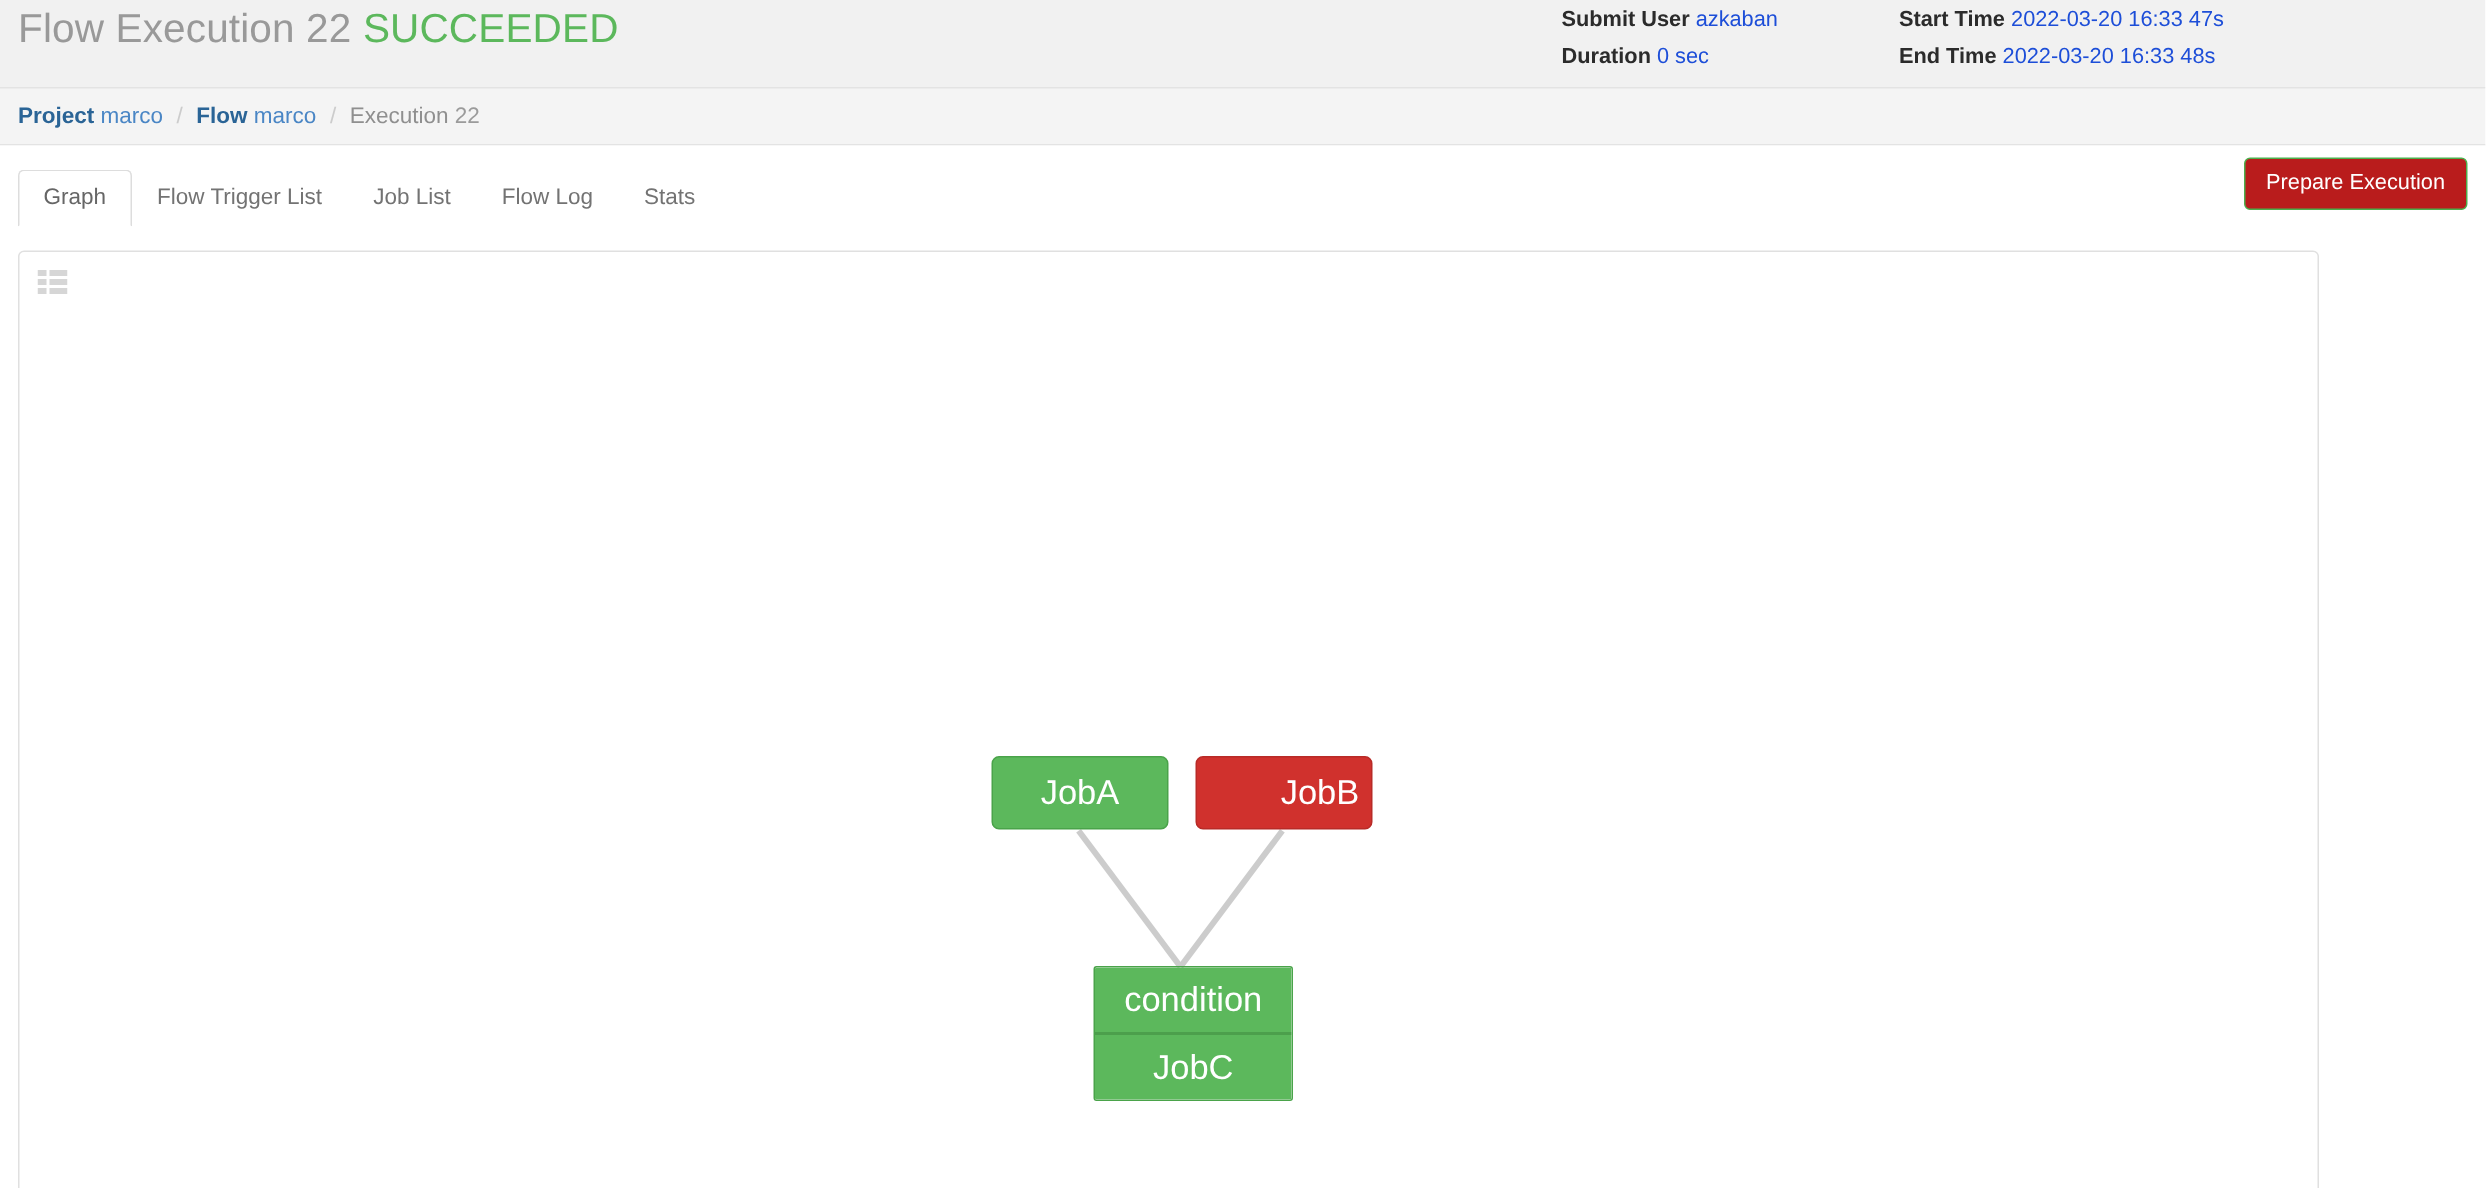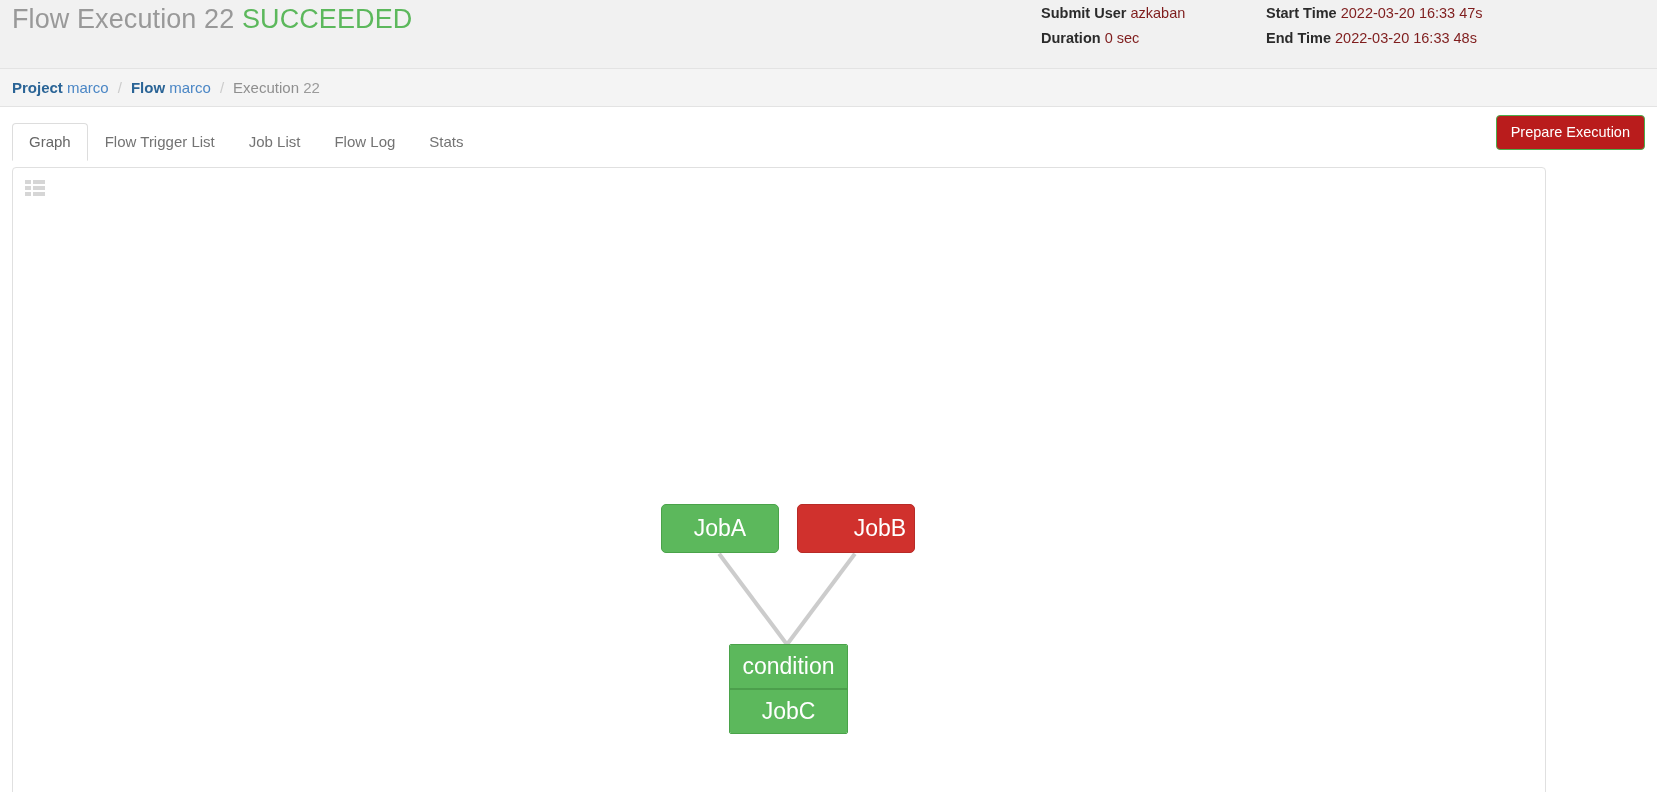--- a/index.html
+++ b/index.html
@@ -7,21 +7,21 @@
     margin: 0; padding: 0;
     width: 1657px; height: 792px;
     background: #ffffff;
     font-family: "Liberation Sans", sans-serif;
     overflow: hidden;
   }
 
   
   .header {
     position: relative;
-    height: 69px;
+    height: 59px;
     background: #f1f1f1;
     border-bottom: 1px solid #e3e3e3;
   }
   .flow-title {
     position: absolute;
     left: 12px;
     top: 4px;
     font-size: 27px;
     color: #999999;
     font-weight: 400;
@@ -37,21 +37,21 @@
     font-size: 14.5px;
     color: #555555;
     line-height: 25px;
   }
   .meta-col.col1 { left: 1041px; }
   .meta-col.col2 { left: 1266px; }
   .meta-col .lbl {
     font-weight: bold;
     color: #2b2b2b;
   }
-  .meta-col .val { color: #7f1d1d; }
+  .meta-col .val { color: #1d4ed8; }
 
   
   .breadcrumb-bar {
     height: 38px;
     background: #f4f4f4;
     border-bottom: 1px solid #e3e3e3;
     display: flex;
     align-items: center;
     padding-left: 12px;
     font-size: 15px;
@@ -265,19 +265,19 @@
     </svg>
 
     <div class="node succ" style="left:648px; top:336px; width:118px; height:49px;">
       <span>JobA</span>
     </div>
 
     <div class="node fail" style="left:784px; top:336px; width:118px; height:49px;">
       <span>JobB</span>
     </div>
 
-    <div class="node-group" style="left:716px; top:476px; width:119px;">
+    <div class="node-group" style="left:716px; top:476px; width:133px;">
       <div class="cell">condition</div>
       <div class="cell sep">JobC</div>
     </div>
 
   </div>
 </div>
 
 </body></html>

